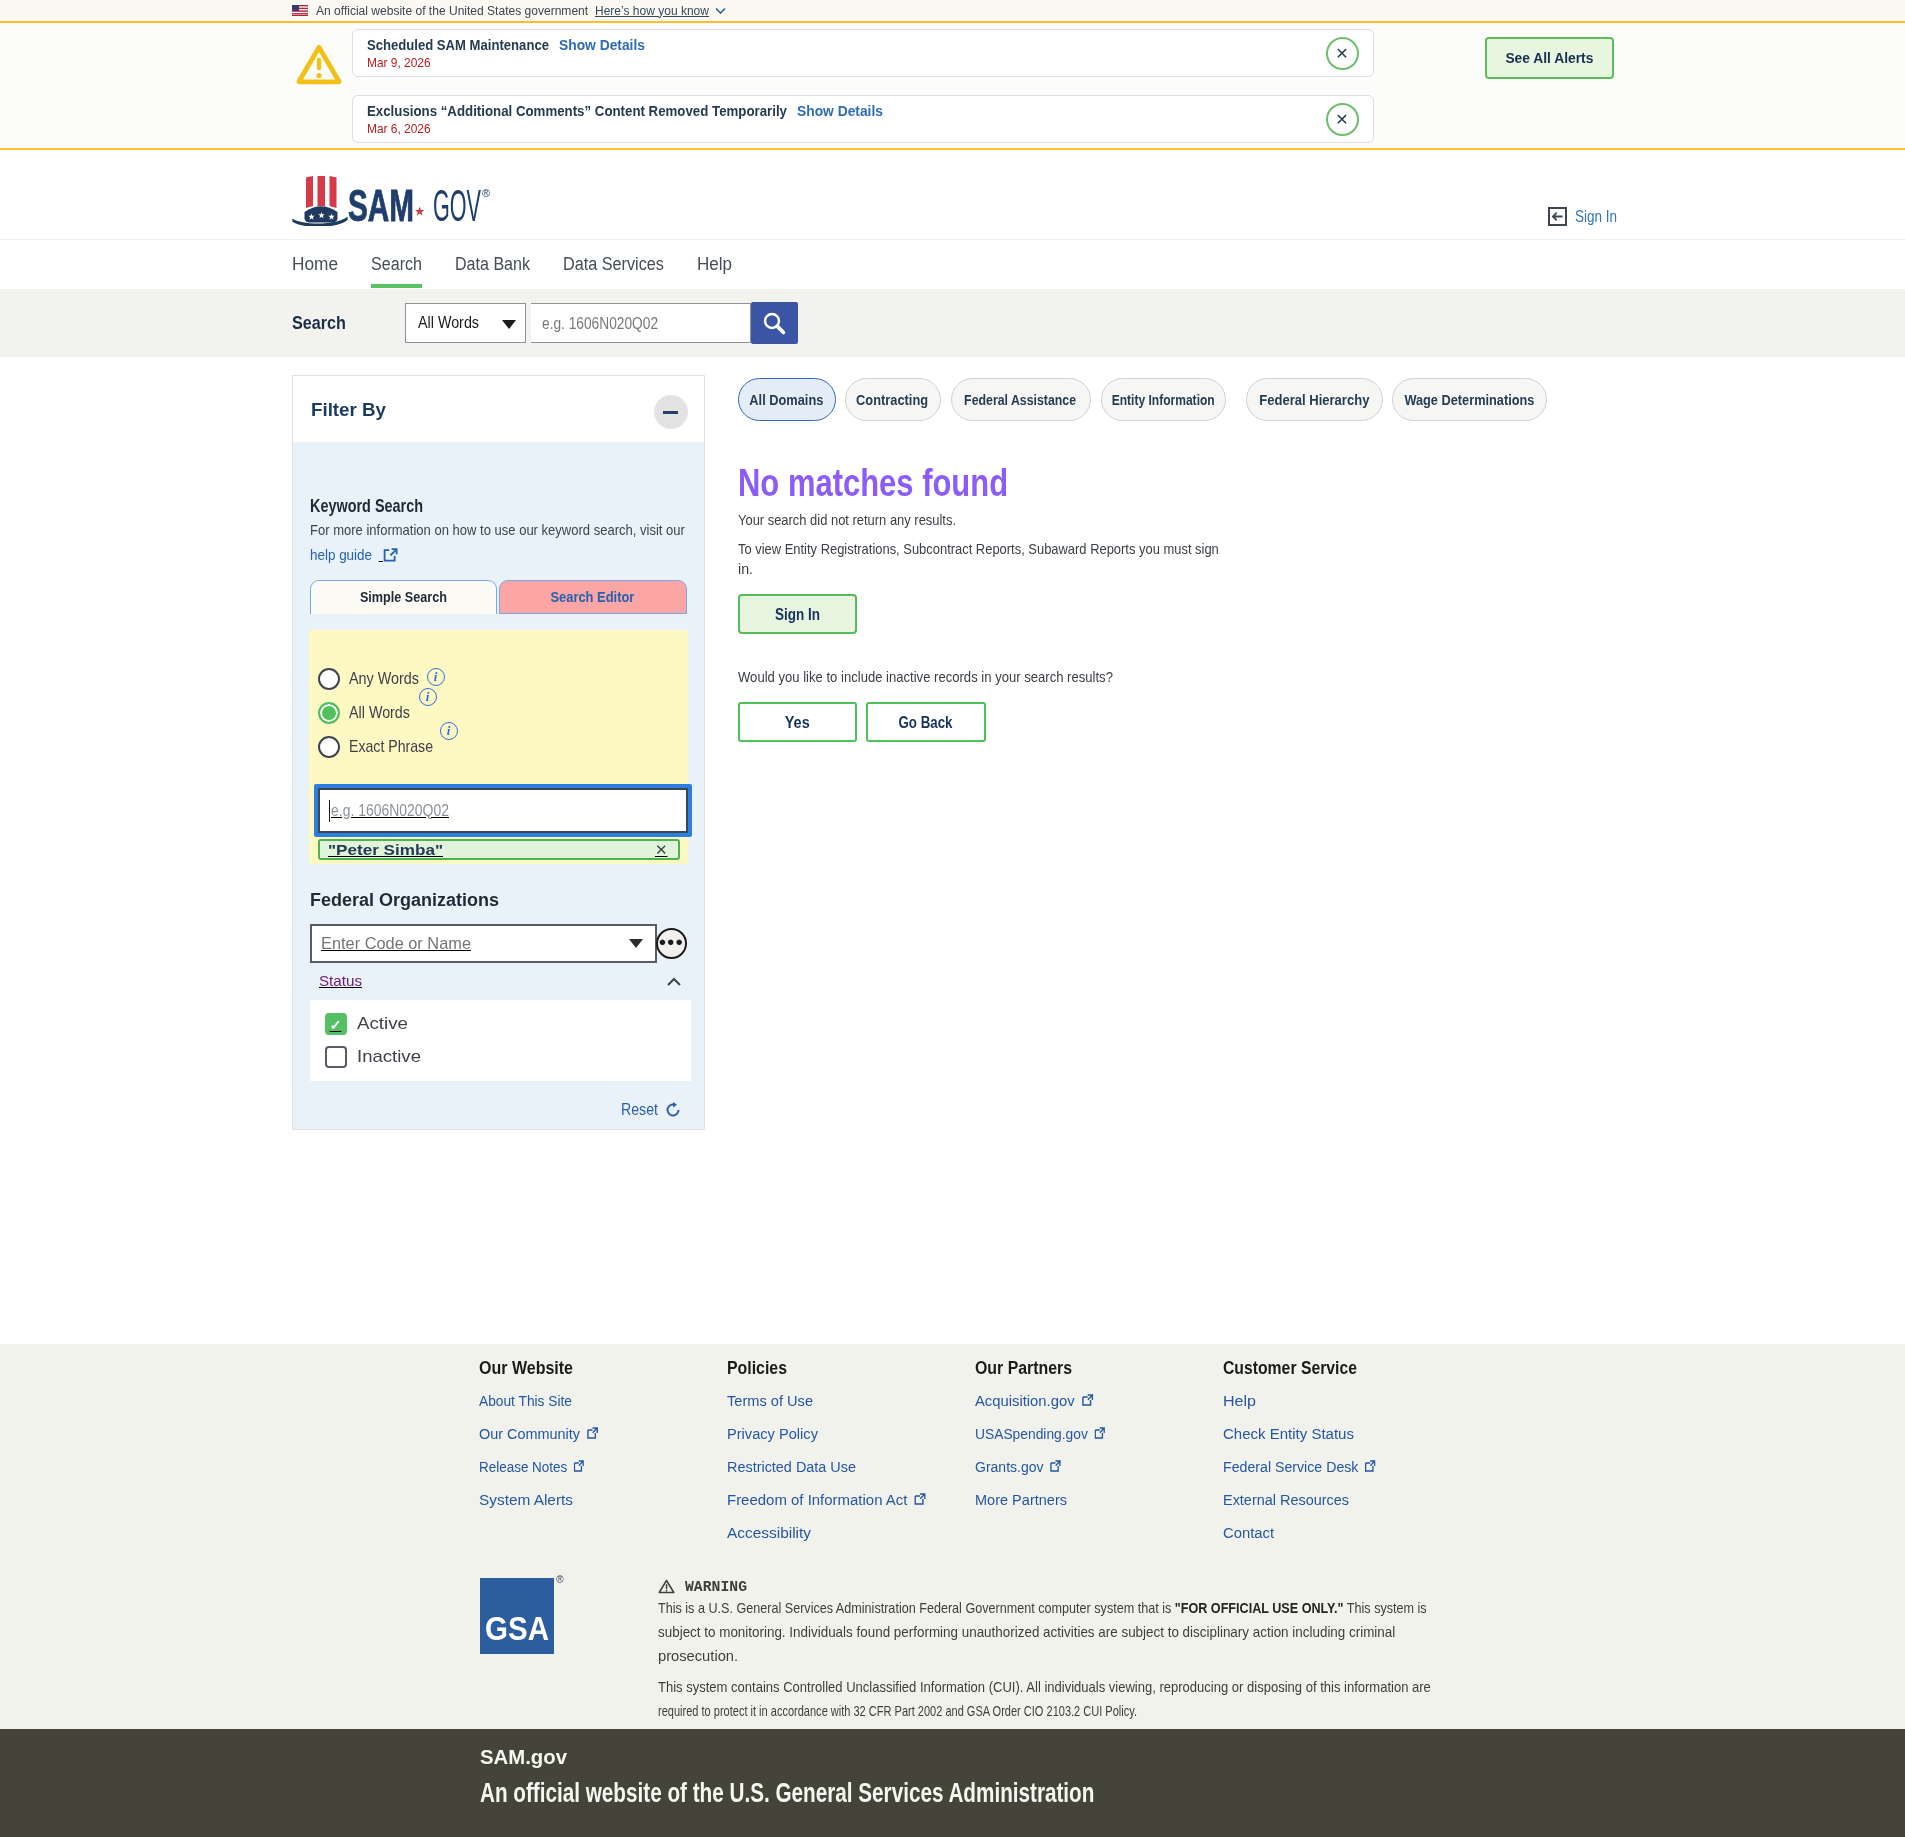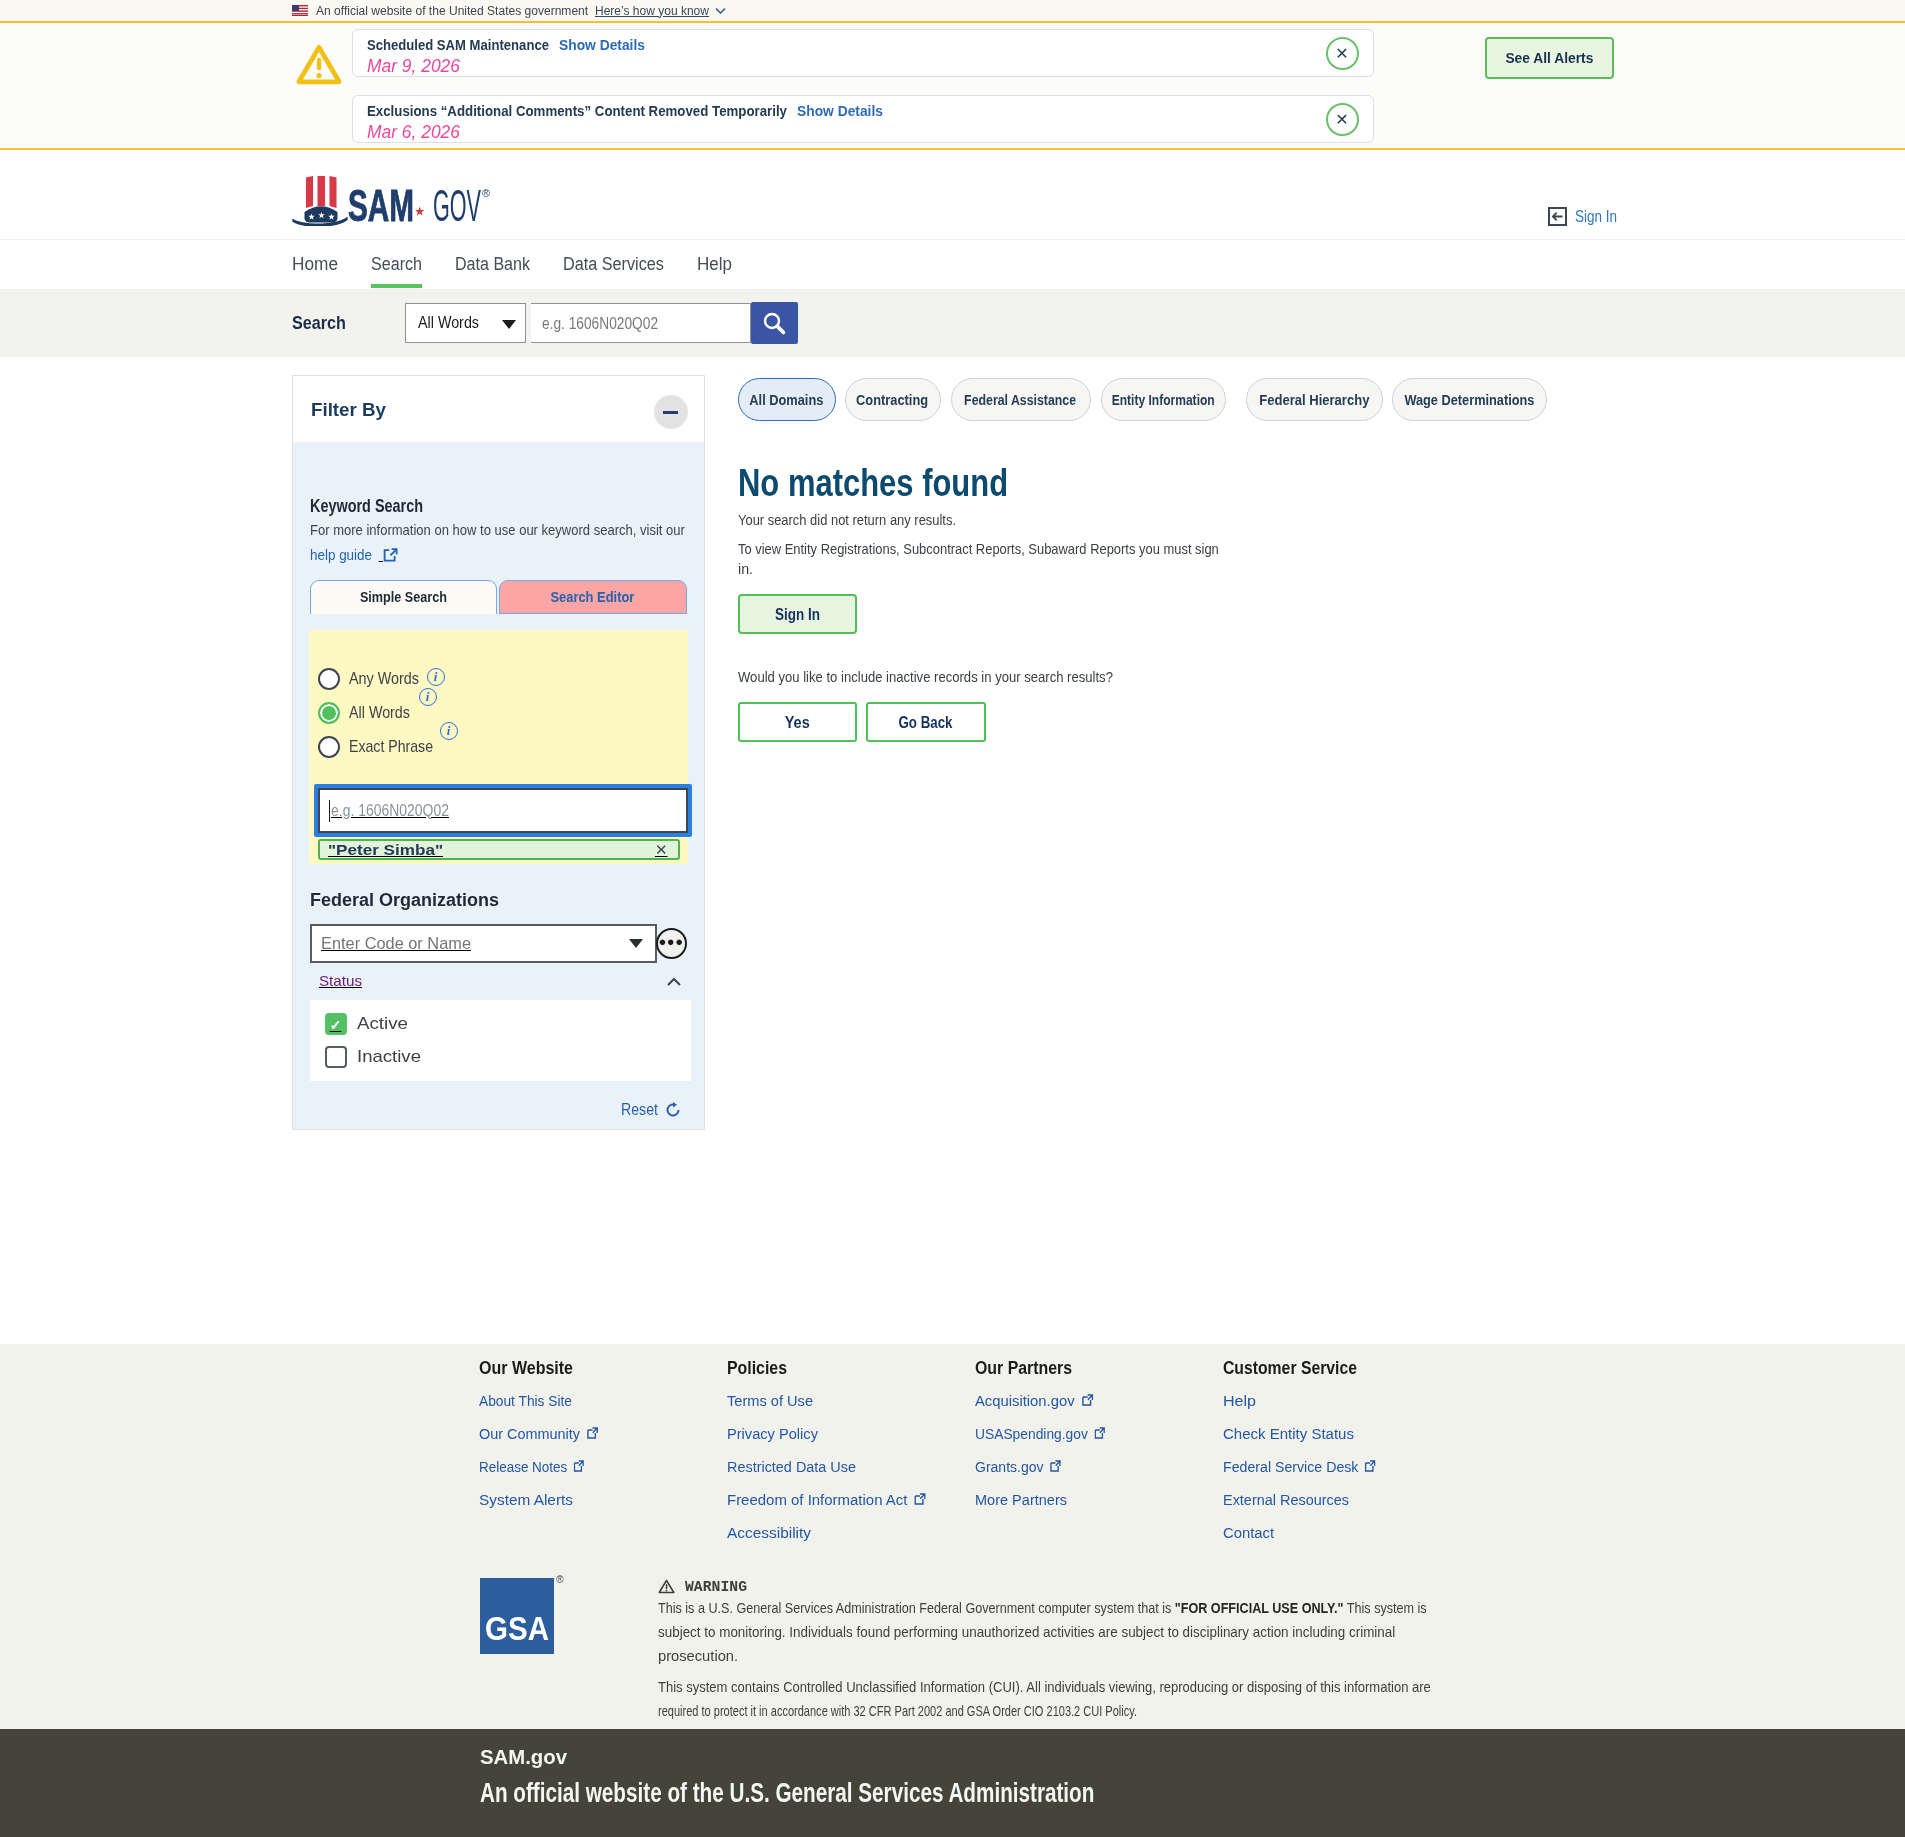--- a/index.html
+++ b/index.html
@@ -18,21 +18,21 @@
 .gov-banner .chev { margin-left: 6px; display: flex; align-items: center; }
 
 
 .alerts { background: #fcfcfa; border-bottom: 2px solid #ffbe2e; padding: 6px 0 5px 0; }
 .alerts .container { height: 114px; }
 .warn-tri { position: absolute; left: 3px; top: 13px; }
 .alert-box { margin-left: 60px; width: 1022px; height: 48px; background: #fff; border: 1px solid #dcdee0; border-radius: 6px; position: relative; padding: 6px 60px 0 14px; }
 .alert-box + .alert-box { margin-top: 18px; }
 .alert-title { font-size: 15.5px; font-weight: bold; color: #243b53; height: 19px; }
 .alert-title .sd { color: #2e6cb5; margin-left: 10px; }
-.alert-date { font-size: 19px; font-style: italic; color: #ec4899; }
+.alert-date { font-size: 13px; color: #b91c1c; }
 .alert-close { position: absolute; right: 14px; top: 7px; width: 33px; height: 33px; border-radius: 50%; border: 2px solid #6cc06b; background: #fff; color: #243b53; font-size: 16px; line-height: 29px; text-align: center; }
 .see-all { position: absolute; right: 0; top: 8px; width: 129px; height: 42px; background: #e8f5e0; border: 2px solid #5dbd5a; border-radius: 4px; font-size: 15.5px; font-weight: bold; color: #16304f; text-align: center; line-height: 38px; }
 
 
 .site-header { height: 89px; }
 .site-header .container { height: 89px; }
 .logo { position: absolute; left: 0; top: 24px; }
 .signin { position: absolute; right: -13px; top: 57px; display: flex; align-items: center; font-size: 16.5px; color: #2f78bc; }
 .signin svg { margin-right: 8px; }
 
@@ -94,21 +94,21 @@
 .cb.on { border-color: #53c163; background: #53c163; color: #fff; text-align: center; line-height: 20px; font-size: 14px; font-weight: bold; }
 .cb-lbl { font-size: 17px; color: #3f4149; margin-left: 10px; }
 .reset-row { margin-top: 19px; text-align: right; font-size: 16.5px; color: #2d5ea9; padding-right: 6px; height: 20px; }
 .reset-row svg { vertical-align: -3px; margin-left: 6px; }
 
 
 .results { margin-left: 33px; width: 878px; }
 .pills { display: flex; margin-top: 3px; }
 .pill { height: 43px; border-radius: 22px; font-size: 15px; font-weight: bold; color: #253c53; display: flex; align-items: center; justify-content: center; background: #f6f6f5; border: 1px solid #cfd1d3; white-space: nowrap; flex: none; }
 .pill.on { background: #e4ecf8; border: 1.5px solid #2e6bb8; }
-.nmf { font-size: 39px; font-weight: bold; color: #0c4a6e; margin-top: 40px; height: 42px; }
+.nmf { font-size: 39px; font-weight: bold; color: #8b5cf6; margin-top: 40px; height: 42px; }
 .r-p1 { font-size: 15px; color: #3a3f44; margin-top: 8px; height: 20px; }
 .r-p2 { font-size: 15px; color: #3a3f44; margin-top: 8px; line-height: 19.5px; }
 .btn-green { width: 119px; height: 40px; background: #e7f5e0; border: 2px solid #55bd55; border-radius: 4px; font-size: 16.5px; font-weight: bold; color: #15315e; text-align: center; line-height: 36px; margin-top: 16px; }
 .r-q { font-size: 15px; color: #3a3f44; margin-top: 34px; height: 20px; }
 .btn-white-row { display: flex; margin-top: 14px; }
 .btn-white { height: 40px; background: #fff; border: 2px solid #4cc357; border-radius: 3px; font-size: 16.5px; font-weight: bold; color: #15315e; text-align: center; line-height: 36px; }
 
 
 .footer { background: #f2f2ec; padding: 14px 0 6px 0; }
 .fcols { display: flex; padding-left: 187px; }

